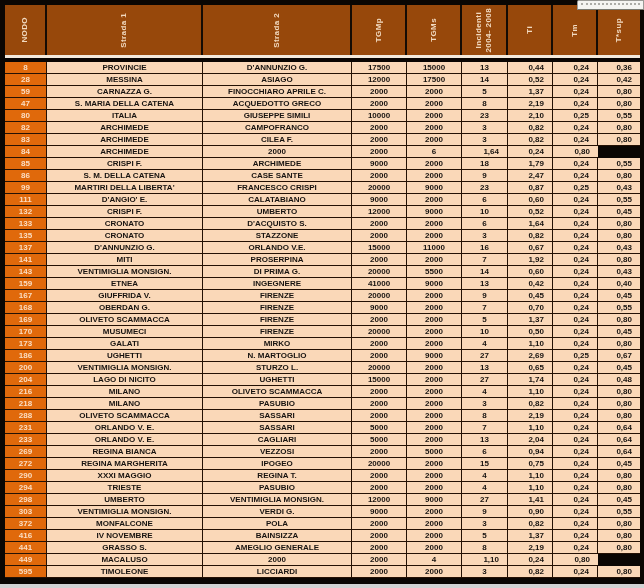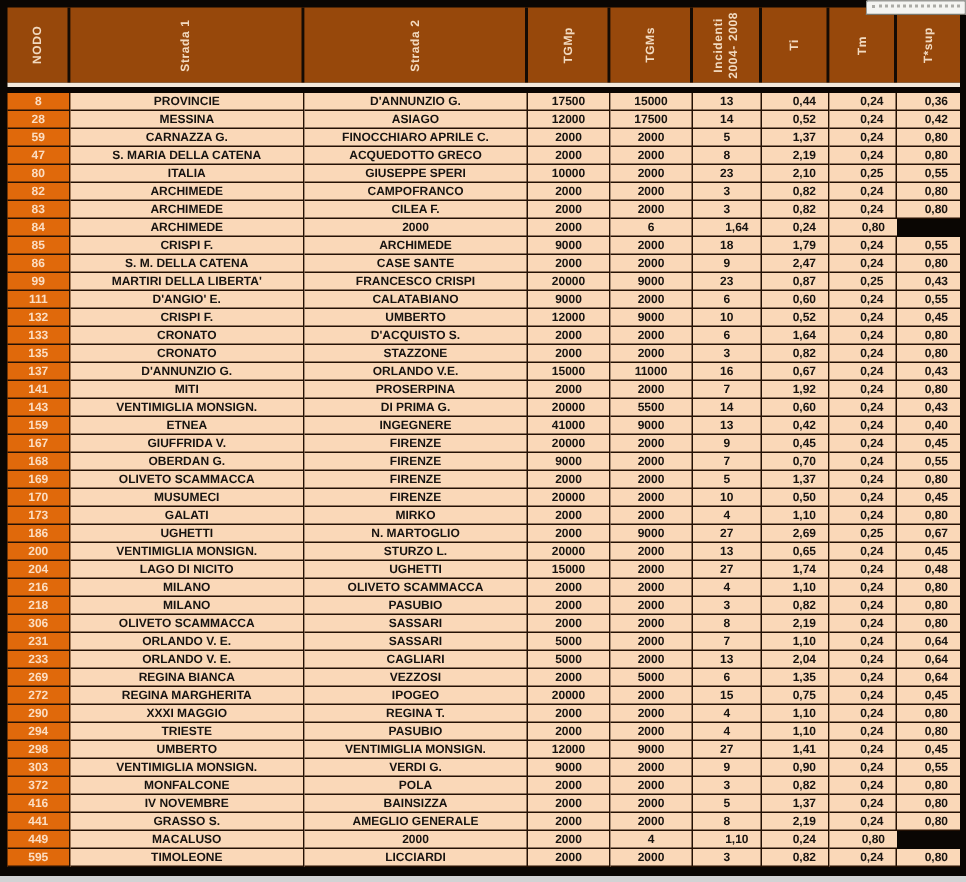--- a/index.html
+++ b/index.html
@@ -138,21 +138,21 @@
         <div class="cell col-tgmp">2000</div>
         <div class="cell col-tgms">2000</div>
         <div class="cell col-incidenti">8</div>
         <div class="cell col-ti">2,19</div>
         <div class="cell col-tm">0,24</div>
         <div class="cell col-tsup">0,80</div>
       </div>
       <div class="trow">
         <div class="cell col-nodo">80</div>
         <div class="cell col-strada1">ITALIA</div>
-        <div class="cell col-strada2">GIUSEPPE SPERI</div>
+        <div class="cell col-strada2">GIUSEPPE SIMILI</div>
         <div class="cell col-tgmp">10000</div>
         <div class="cell col-tgms">2000</div>
         <div class="cell col-incidenti">23</div>
         <div class="cell col-ti">2,10</div>
         <div class="cell col-tm">0,25</div>
         <div class="cell col-tsup">0,55</div>
       </div>
       <div class="trow">
         <div class="cell col-nodo">82</div>
         <div class="cell col-strada1">ARCHIMEDE</div>
@@ -410,21 +410,21 @@
         <div class="cell col-strada1">MILANO</div>
         <div class="cell col-strada2">PASUBIO</div>
         <div class="cell col-tgmp">2000</div>
         <div class="cell col-tgms">2000</div>
         <div class="cell col-incidenti">3</div>
         <div class="cell col-ti">0,82</div>
         <div class="cell col-tm">0,24</div>
         <div class="cell col-tsup">0,80</div>
       </div>
       <div class="trow">
-        <div class="cell col-nodo">306</div>
+        <div class="cell col-nodo">288</div>
         <div class="cell col-strada1">OLIVETO SCAMMACCA</div>
         <div class="cell col-strada2">SASSARI</div>
         <div class="cell col-tgmp">2000</div>
         <div class="cell col-tgms">2000</div>
         <div class="cell col-incidenti">8</div>
         <div class="cell col-ti">2,19</div>
         <div class="cell col-tm">0,24</div>
         <div class="cell col-tsup">0,80</div>
       </div>
       <div class="trow">
@@ -449,21 +449,21 @@
         <div class="cell col-tm">0,24</div>
         <div class="cell col-tsup">0,64</div>
       </div>
       <div class="trow">
         <div class="cell col-nodo">269</div>
         <div class="cell col-strada1">REGINA BIANCA</div>
         <div class="cell col-strada2">VEZZOSI</div>
         <div class="cell col-tgmp">2000</div>
         <div class="cell col-tgms">5000</div>
         <div class="cell col-incidenti">6</div>
-        <div class="cell col-ti">1,35</div>
+        <div class="cell col-ti">0,94</div>
         <div class="cell col-tm">0,24</div>
         <div class="cell col-tsup">0,64</div>
       </div>
       <div class="trow">
         <div class="cell col-nodo">272</div>
         <div class="cell col-strada1">REGINA MARGHERITA</div>
         <div class="cell col-strada2">IPOGEO</div>
         <div class="cell col-tgmp">20000</div>
         <div class="cell col-tgms">2000</div>
         <div class="cell col-incidenti">15</div>

